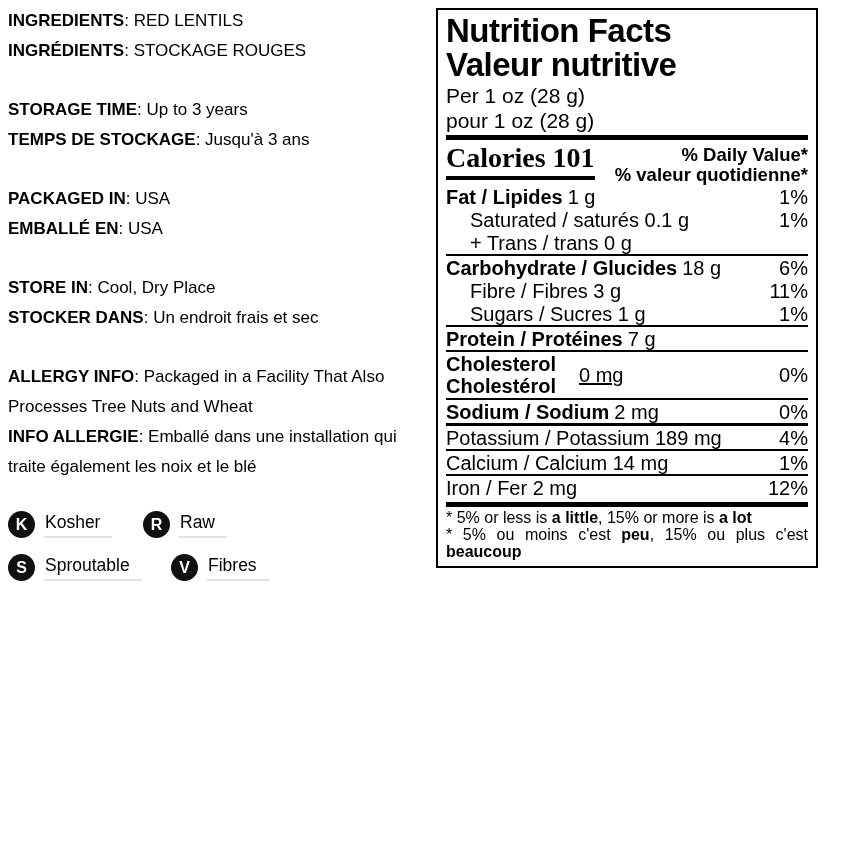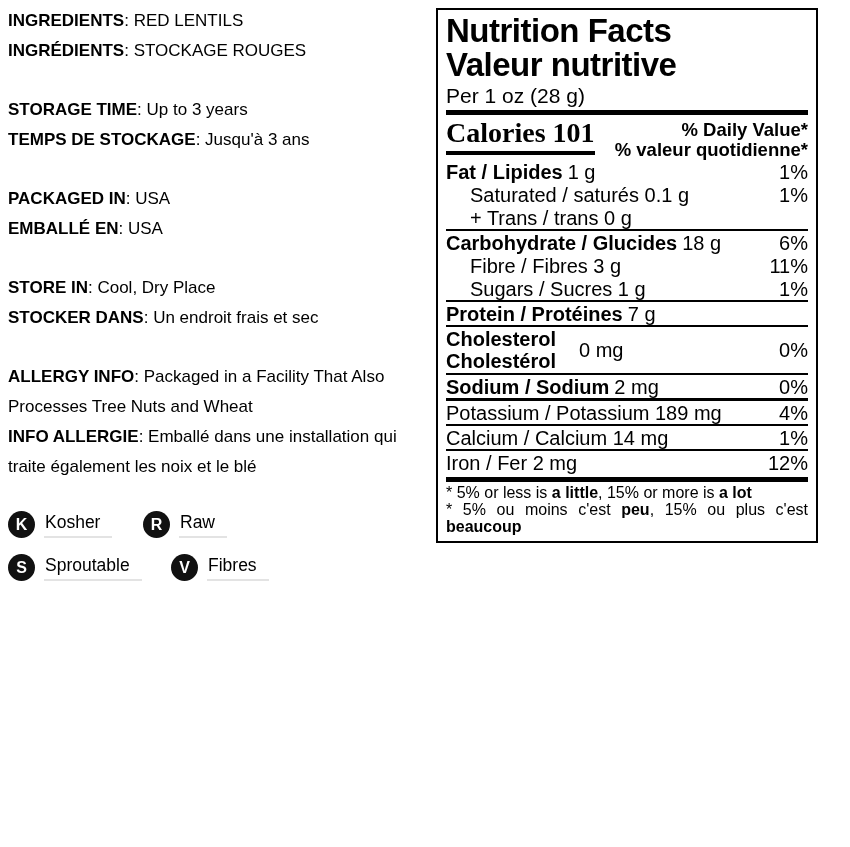--- a/index.html
+++ b/index.html
@@ -54,21 +54,21 @@
   .nrow .bold-part { font-weight:bold; }
   .nrow .amt { margin-left:5px; }
   .nrow.sub { padding-left:24px; }
   .sep-thin  { border-top:2px solid #000; }
   .sep-med   { border-top:3.5px solid #000; }
   .chol-row {
     display:flex; align-items:center; border-top:2px solid #000;
     font-size:20px; padding:1px 0;gap:9px;
   }
   .chol-names { font-weight:bold; line-height:22px; }
-  .chol-amt { margin-left:14px; }
+  .chol-amt { margin-left:14px;text-decoration:underline; }
   .chol-pct { margin-left:auto; }
   .footnote { font-size:16px; line-height:17px; padding-top:2px; }
   .foot-line.justify { text-align:justify; text-align-last:justify; }
 </style>
 </head>
 <body>
 
 <div class="left-col">
 
   <div class="info-group">
@@ -137,20 +137,21 @@
         <span class="badge-label" style="border-bottom: 2px solid rgb(227, 227, 227);">Fibres</span>
       </div>
     </div>
   </div>
 </div>
 
 <div class="panel">
   <div class="nf-title">Nutrition Facts</div>
   <div class="nf-title">Valeur nutritive</div>
   <div class="serving">Per 1 oz (28 g)</div>
+  <div class="serving">pour 1 oz (28 g)</div>
   <div class="bar-thick"></div>
 
   <div class="cal-block">
     <div class="cal-left">
       <span>Calories</span>
       <span>101</span>
     </div>
     <div class="dv-head">
       <div>% Daily Value*</div>
       <div>% valeur quotidienne*</div>

